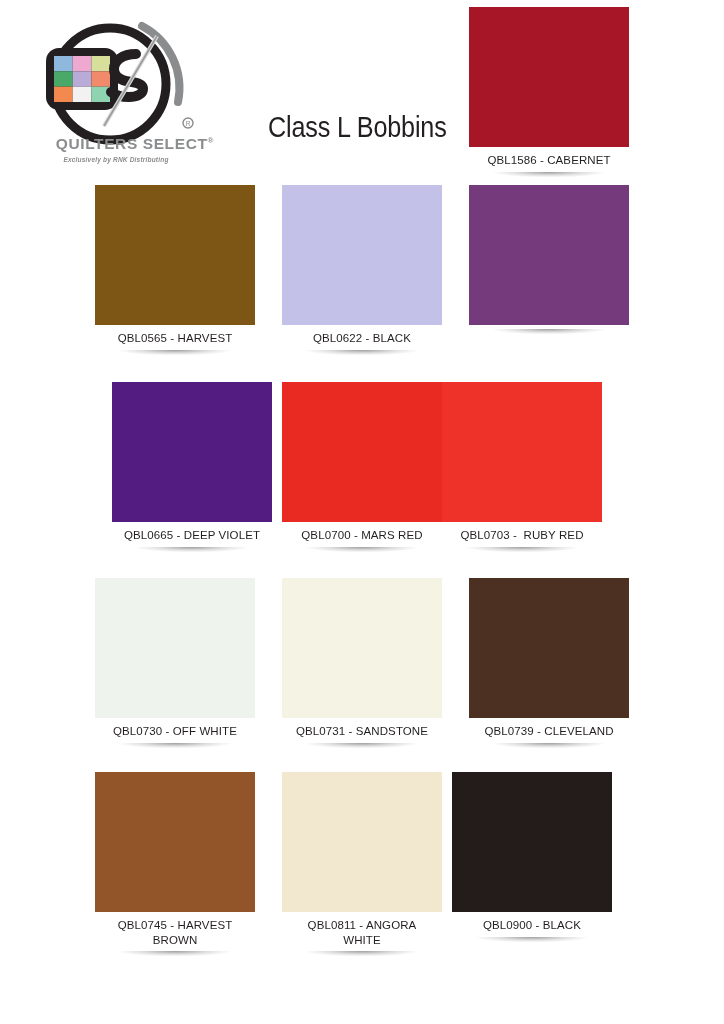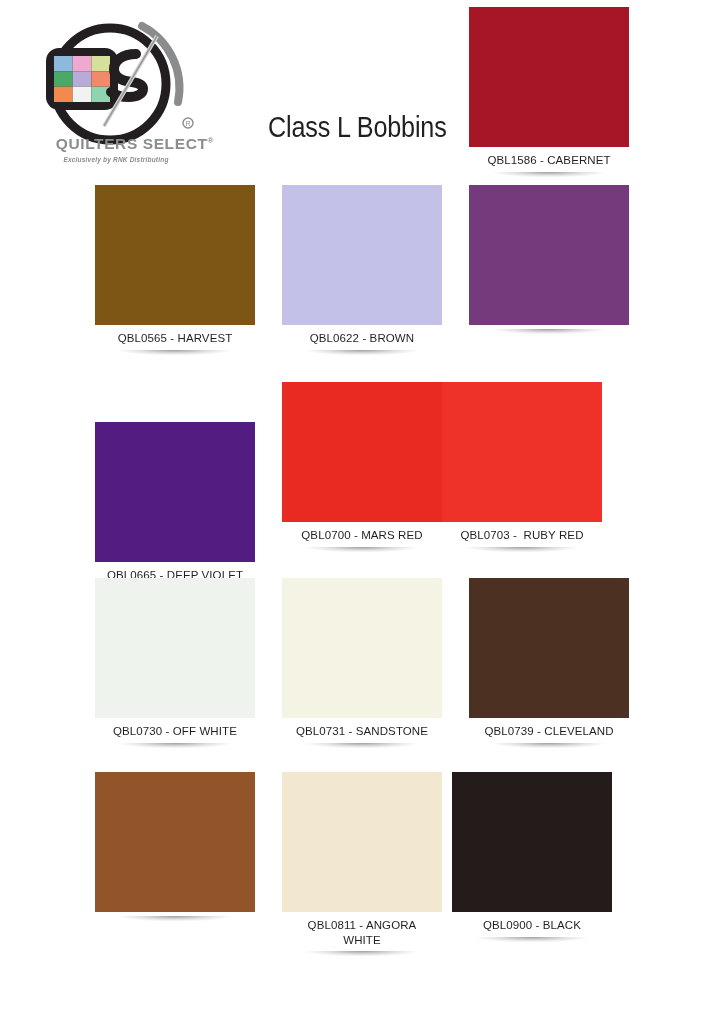--- a/index.html
+++ b/index.html
@@ -170,28 +170,28 @@
       <div class="caption">QBL1586 - CABERNET</div>
       <div class="shadow-bar"></div>
     </div>
     <div class="cell" style="left: 81px; top: 185px;">
       <div class="chip" style="background: rgb(125, 86, 22);"></div>
       <div class="caption">QBL0565 - HARVEST</div>
       <div class="shadow-bar"></div>
     </div>
     <div class="cell" style="left: 268px; top: 185px;">
       <div class="chip" style="background: rgb(196, 193, 232);"></div>
-      <div class="caption">QBL0622 - BROWN</div>
+      <div class="caption">QBL0622 - BLACK</div>
       <div class="shadow-bar"></div>
     </div>
     <div class="cell" style="left: 455px; top: 185px;">
       <div class="chip" style="background: rgb(117, 58, 124);"></div>
       <div class="shadow-bar"></div>
     </div>
-    <div class="cell" style="left: 81px; top: 382px; margin-top: 40px;">
+    <div class="cell" style="left: 98px; top: 382px;">
       <div class="chip" style="background: rgb(82, 28, 128);"></div>
       <div class="caption">QBL0665 - DEEP VIOLET</div>
       <div class="shadow-bar"></div>
     </div>
     <div class="cell" style="left: 268px; top: 382px;">
       <div class="chip" style="background: rgb(232, 42, 34);"></div>
       <div class="caption">QBL0700 - MARS RED</div>
       <div class="shadow-bar"></div>
     </div>
     <div class="cell" style="left: 428px; top: 382px;">
@@ -209,20 +209,22 @@
       <div class="caption">QBL0731 - SANDSTONE</div>
       <div class="shadow-bar"></div>
     </div>
     <div class="cell" style="left: 455px; top: 578px;">
       <div class="chip" style="background: rgb(76, 48, 34);"></div>
       <div class="caption">QBL0739 - CLEVELAND</div>
       <div class="shadow-bar"></div>
     </div>
     <div class="cell" style="left: 81px; top: 772px;">
       <div class="chip" style="background: rgb(146, 85, 42);"></div>
+      <div class="caption">QBL0745 - HARVEST
+BROWN</div>
       <div class="shadow-bar"></div>
     </div>
     <div class="cell" style="left: 268px; top: 772px;">
       <div class="chip" style="background: rgb(242, 232, 207);"></div>
       <div class="caption">QBL0811 - ANGORA
 WHITE</div>
       <div class="shadow-bar"></div>
     </div>
     <div class="cell" style="left: 438px; top: 772px;">
       <div class="chip" style="background: rgb(35, 28, 26);"></div>

